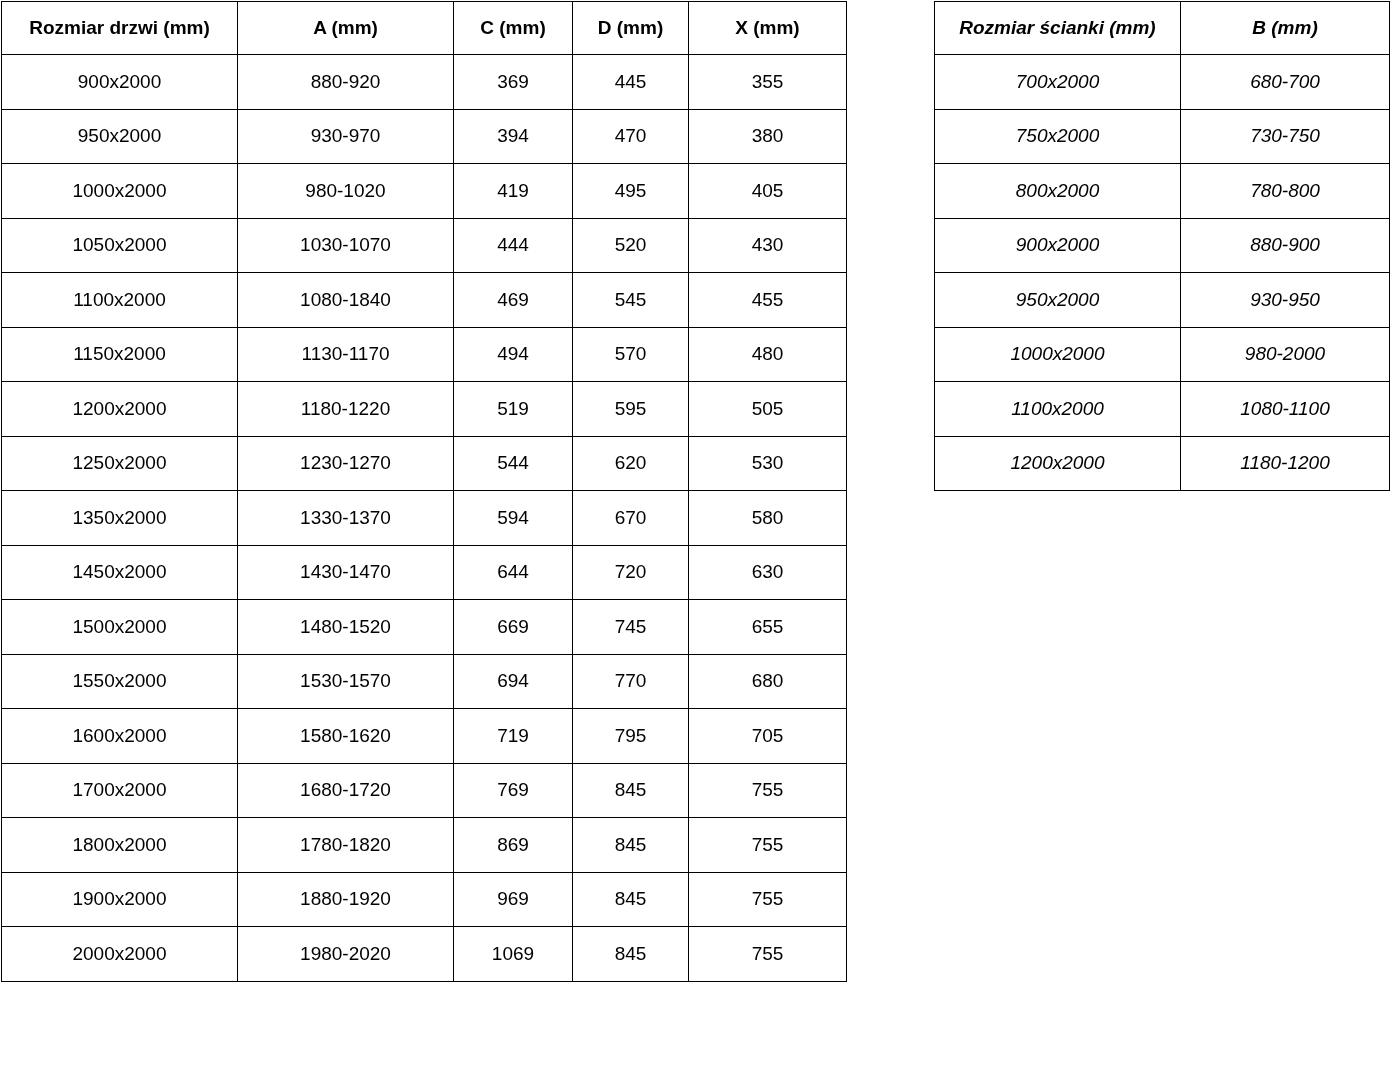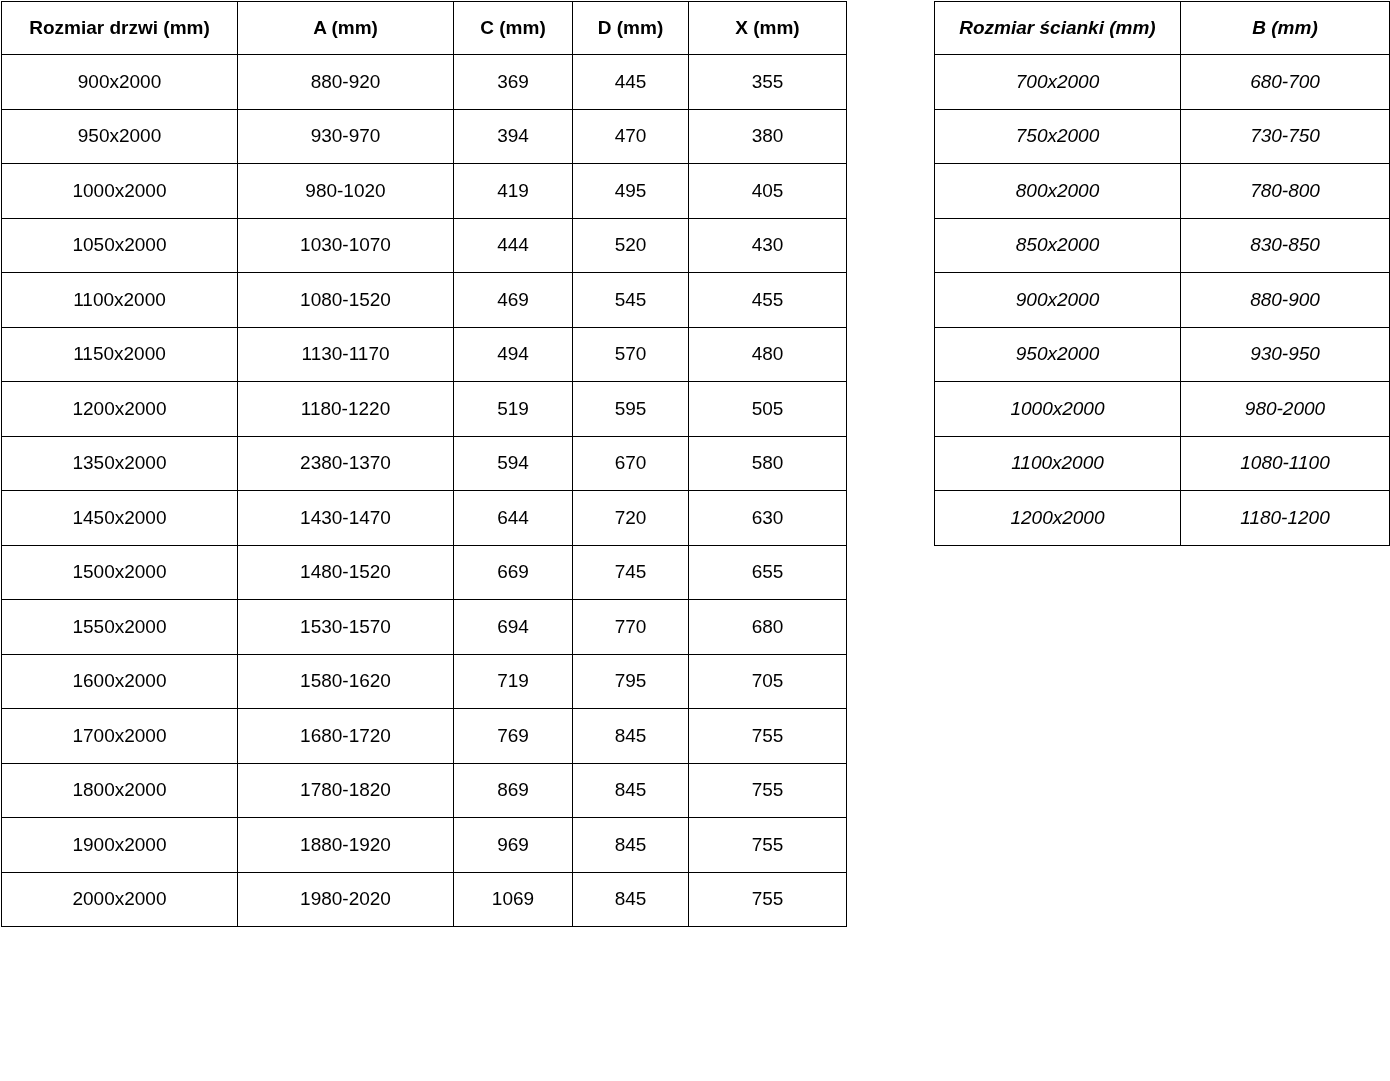--- a/index.html
+++ b/index.html
@@ -113,42 +113,49 @@
         </tr>
         <tr>
           <td>1050x2000</td>
           <td>1030-1070</td>
           <td>444</td>
           <td>520</td>
           <td>430</td>
         </tr>
         <tr>
           <td>1100x2000</td>
-          <td>1080-1520</td>
+          <td>1080-1840</td>
           <td>469</td>
           <td>545</td>
           <td>455</td>
         </tr>
         <tr>
           <td>1150x2000</td>
           <td>1130-1170</td>
           <td>494</td>
           <td>570</td>
           <td>480</td>
         </tr>
         <tr>
           <td>1200x2000</td>
           <td>1180-1220</td>
           <td>519</td>
           <td>595</td>
           <td>505</td>
         </tr>
         <tr>
+          <td>1250x2000</td>
+          <td>1230-1270</td>
+          <td>544</td>
+          <td>620</td>
+          <td>530</td>
+        </tr>
+        <tr>
           <td>1350x2000</td>
-          <td>2380-1370</td>
+          <td>1330-1370</td>
           <td>594</td>
           <td>670</td>
           <td>580</td>
         </tr>
         <tr>
           <td>1450x2000</td>
           <td>1430-1470</td>
           <td>644</td>
           <td>720</td>
           <td>630</td>
@@ -223,24 +230,20 @@
         </tr>
         <tr>
           <td>750x2000</td>
           <td>730-750</td>
         </tr>
         <tr>
           <td>800x2000</td>
           <td>780-800</td>
         </tr>
         <tr>
-          <td>850x2000</td>
-          <td>830-850</td>
-        </tr>
-        <tr>
           <td>900x2000</td>
           <td>880-900</td>
         </tr>
         <tr>
           <td>950x2000</td>
           <td>930-950</td>
         </tr>
         <tr>
           <td>1000x2000</td>
           <td>980-2000</td>

